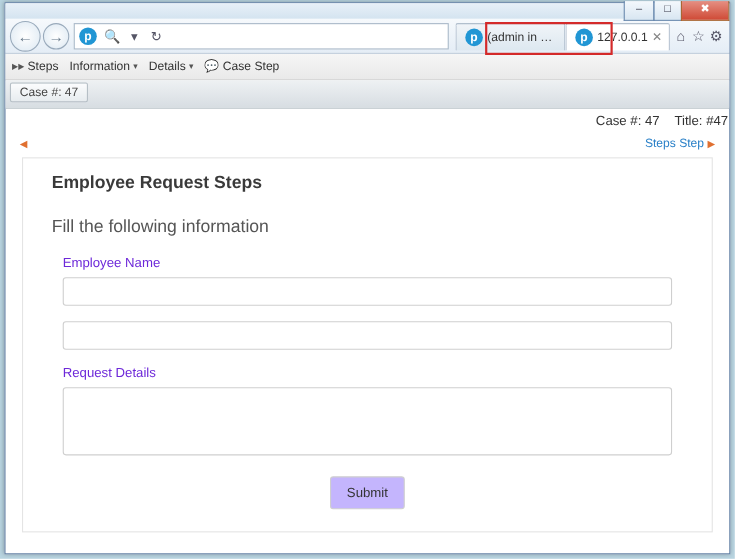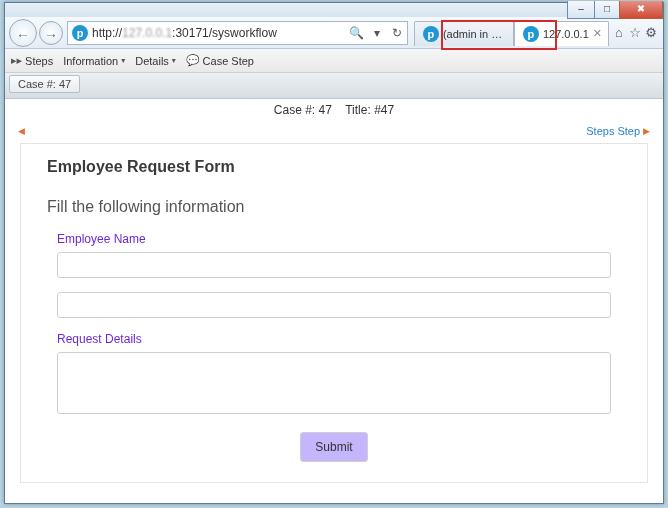--- a/index.html
+++ b/index.html
@@ -29,21 +29,21 @@
   
   .toolbar{height:24px;background:linear-gradient(#f6f6f6,#e9e9e9);border-bottom:1px solid #cfcfcf;display:flex;align-items:center;padding:0 6px;font-size:11px;color:#333;gap:10px}
   .tbitem{display:flex;align-items:center;gap:3px;cursor:pointer}
   .tbicon{font-size:11px;color:#555}
   .caret{font-size:8px;color:#555}
   
   .casebar{height:26px;background:linear-gradient(#eef1f3,#d7dde2);border-bottom:1px solid #bfc7cd;display:flex;align-items:flex-start;padding:2px 4px}
   .casebadge{border:1px solid #b6bfc6;background:linear-gradient(#fbfcfd,#e7ecef);padding:2px 8px;font-size:11px;color:#444;border-radius:2px}
   
   .content{position:absolute;left:1px;right:1px;top:96px;bottom:1px;overflow:hidden;background:#fff}
-  .caseheader{text-align:center;font-size:12px;color:#333;padding:4px 0}
+  .caseheader{text-align:right;font-size:12px;color:#333;padding:4px 0}
   .navrow{display:flex;justify-content:space-between;padding:4px 12px;font-size:11px}
   .navlink{color:#2a80c8;cursor:pointer;display:flex;align-items:center;gap:3px}
   .tri{font-size:9px;color:#e07030}
   .formcard{margin:2px 14px 0;border:1px solid #e4e4e4;padding:14px 26px 20px;max-height:360px;overflow:hidden}
   .formtitle{font-size:16px;font-weight:600;color:#3a3a3a;margin-bottom:22px}
   .formhint{font-size:16px;color:#555;margin-bottom:16px}
   .formbody{padding:0 10px}
   .fld{margin-bottom:14px}
   .fld label{display:block;font-size:12px;font-weight:400;color:#6d28d9;margin-bottom:6px}
   .fld input,.fld textarea{width:100%;border:1px solid #cfcfcf;border-radius:3px;padding:5px 6px;font-size:12px;background:#fff}
@@ -65,23 +65,20 @@
       <div class="winbtn close">✖</div>
     </div>
   </div>
 
   <div class="navbar">
     <div class="navcircle">←</div>
     <div class="navcircle small">→</div>
 
     <div class="urlbox">
       <span class="favicon">p</span>
-      <span class="urltext">
-        <span>http://</span><span class="blur">127.0.0.1</span><span>:30171/sysworkflow</span>
-      </span>
       <span class="urlicon">🔍</span>
       <span class="urlicon">▾</span>
       <span class="urlicon">↻</span>
     </div>
 
     <div class="tabstrip">
       <div class="tab">
         <span class="favicon">p</span>
         <span class="lbl">(admin in wo...</span>
       </div>
@@ -135,21 +132,21 @@
         <span class="tri">◀</span>
         <span></span>
       </span>
       <span class="navlink">
         <span>Steps Step</span>
         <span class="tri">▶</span>
       </span>
     </div>
 
     <div class="formcard">
-      <div class="formtitle">Employee Request Form</div>
+      <div class="formtitle">Employee Request Steps</div>
       <div class="formhint">Fill the following information</div>
 
       <div class="formbody">
         <div class="fld">
           <label>Employee Name</label>
           <input type="text" style="">
         </div>
         <div class="fld">
           <input type="text" style="">
         </div>

